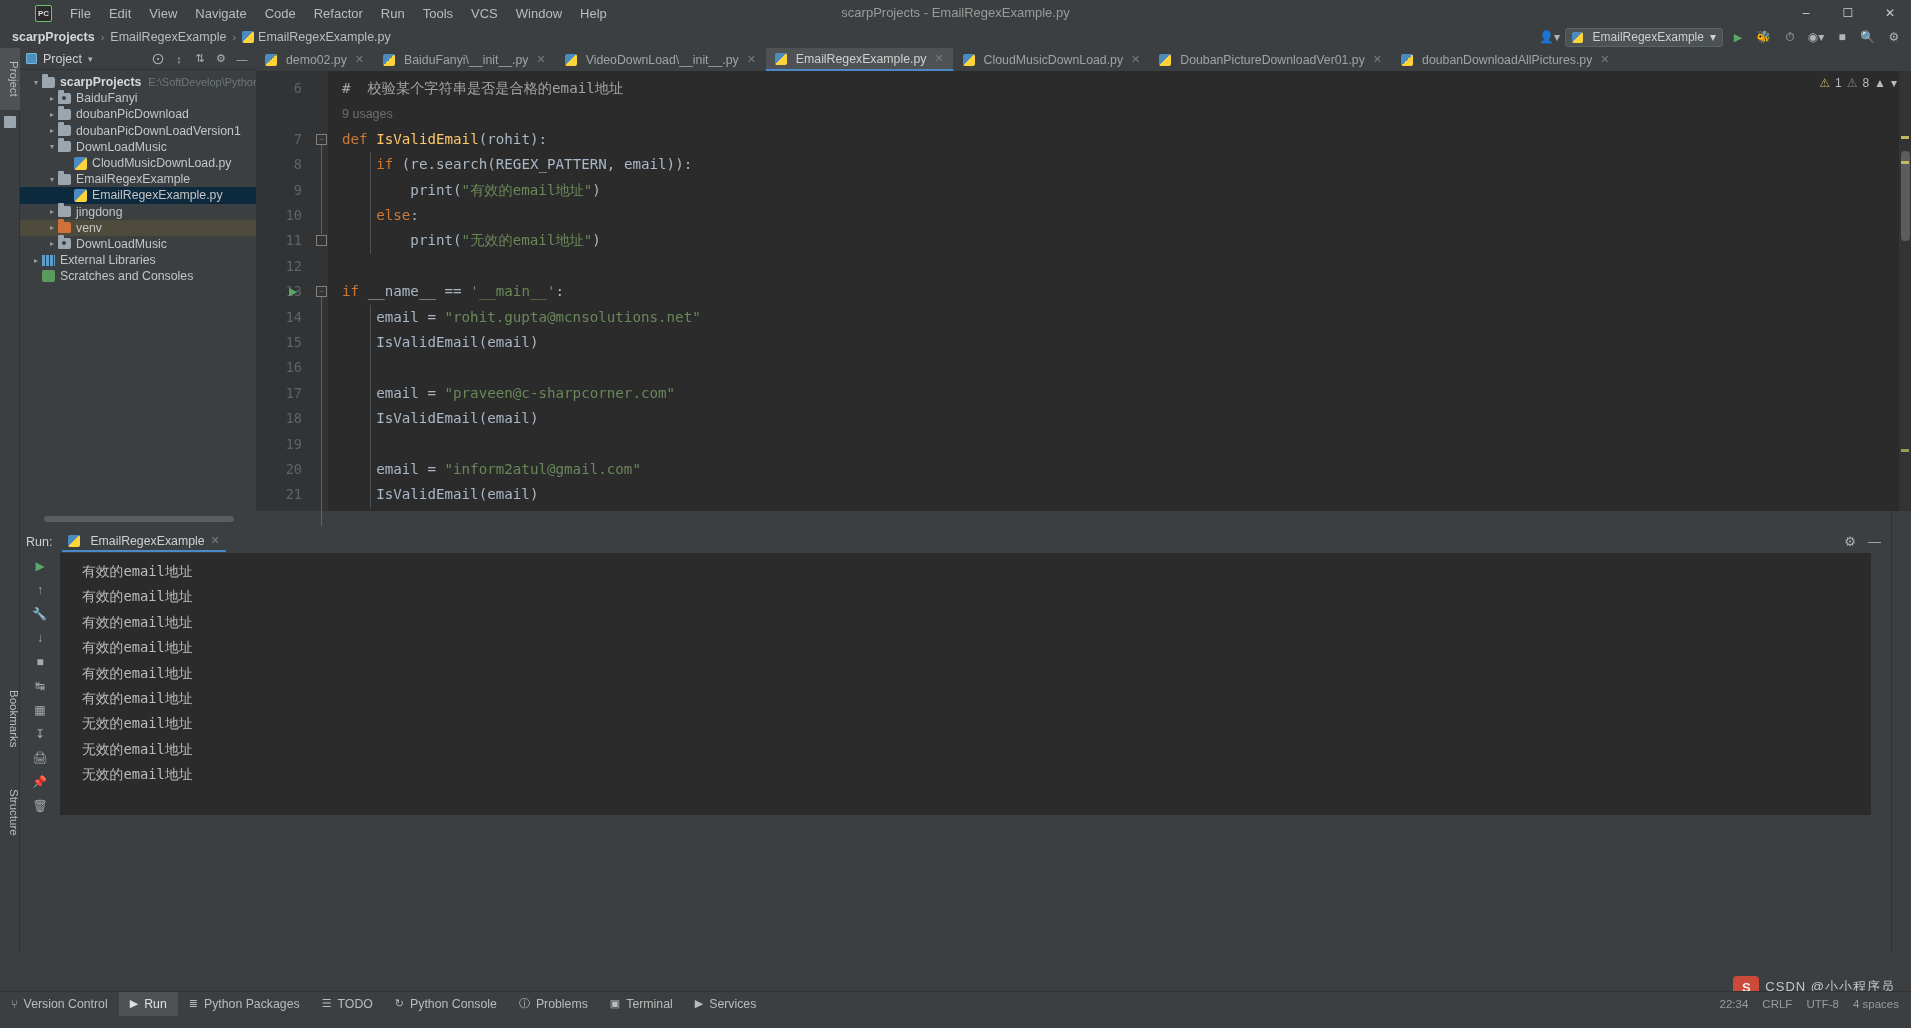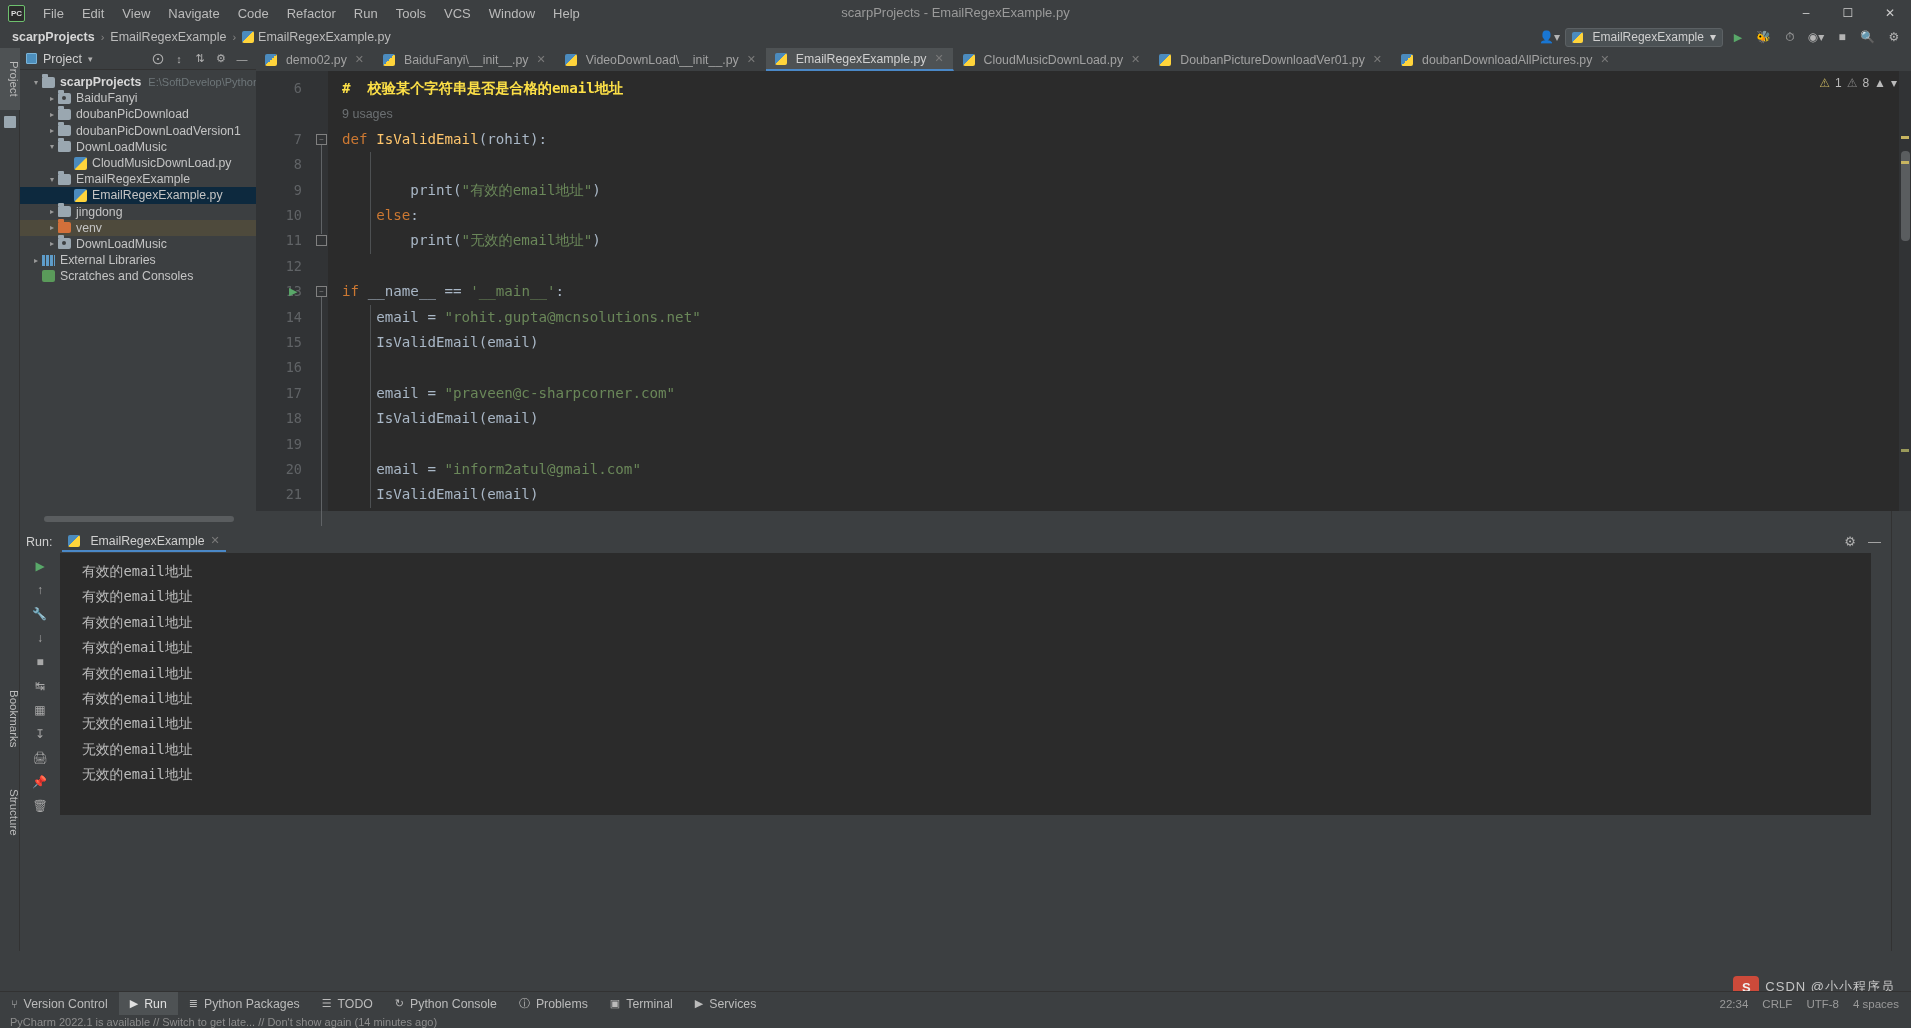--- a/index.html
+++ b/index.html
@@ -9,21 +9,21 @@
     font-family:"Liberation Sans", sans-serif;
     font-size:13px;
     color:#bbbbbb;
     -webkit-font-smoothing:antialiased;
   }
   .app { position:relative; width:1911px; height:1028px; }
 
   
   .titlebar{
     position:absolute; left:0; top:0; width:1911px; height:26px;
-    background:#3c3f41; display:flex; align-items:center;
+    background:#3c3f41; display:flex; align-items:center;padding-left:27px;
   }
   .pc-logo{
     width:17px;height:17px;margin-left:8px;margin-right:10px;
     background:#2b2b2b;border:1px solid #6ec06e;border-radius:2px;
     color:#dcdcdc;font-size:8px;line-height:15px;text-align:center;font-weight:bold;
   }
   .menu{display:flex;align-items:center;gap:2px;}
   .menu-item{
     padding:3px 8px;font-size:13px;color:#bbbbbb;cursor:default;
   }
@@ -139,21 +139,21 @@
     font-family:"DejaVu Sans Mono","Liberation Mono",monospace;
     font-size:13.5px;color:#606366;line-height:25.4px;height:25.4px;
   }
   .cline{
     position:absolute;left:14px;height:25.4px;line-height:25.4px;white-space:pre;
   }
   .k{color:#cc7832;}
   .fn{color:#ffc66d;}
   .s{color:#6a8759;}
   .txt{color:#a9b7c6;}
-  .cm{color:#fde047;font-weight:bold;}
+  .cm{color:#a3a3a3;}
   .usg{color:#6c7073;font-size:12.5px;font-family:"Liberation Sans",sans-serif;}
   .fold{
     position:absolute;left:60px;width:11px;height:11px;border:1px solid #808080;
     color:#808080;font-size:8px;line-height:9px;text-align:center;background:#313335;
   }
   .foldline{position:absolute;left:65px;width:1px;background:#606366;}
   .runarrow{position:absolute;left:33px;color:#59a869;font-size:11px;}
   .indentguide{position:absolute;width:1px;background:#4d5052;}
 
   .ed-scroll-right{position:absolute;right:0;top:0;width:12px;height:440px;background:#313335;}
@@ -428,20 +428,21 @@
         <div class="lnum" style="top: 335.2px;">18</div>
         <div class="lnum" style="top: 360.6px;">19</div>
         <div class="lnum" style="top: 386px;">20</div>
         <div class="lnum" style="top: 411.4px;">21</div>
       </div>
     <div class="marker-col"></div>
     <div class="codearea" id="codearea">
         <div class="cline" style="top: 5px;"><span class="cm">#  校验某个字符串是否是合格的email地址</span></div>
         <div class="cline" style="top: 30.4px;"><span class="usg">9 usages</span></div>
         <div class="cline" style="top: 55.8px;"><span class="k">def </span><span class="fn">IsValidEmail</span><span class="txt">(rohit):</span></div>
+        <div class="cline" style="top: 81.2px;"><span class="txt">    </span><span class="k">if</span><span class="txt"> (re.search(REGEX_PATTERN, email)):</span></div>
         <div class="cline" style="top: 106.6px;"><span class="txt">        </span><span class="txt">print</span><span class="txt">(</span><span class="s">"有效的email地址"</span><span class="txt">)</span></div>
         <div class="cline" style="top: 132px; text-align: center;"><span class="txt">    </span><span class="k">else</span><span class="txt">:</span></div>
         <div class="cline" style="top: 157.4px;"><span class="txt">        </span><span class="txt">print</span><span class="txt">(</span><span class="s">"无效的email地址"</span><span class="txt">)</span></div>
         <div class="cline" style="top: 182.8px;"></div>
         <div class="cline" style="top: 208.2px;"><span class="k">if</span><span class="txt"> __name__ == </span><span class="s">'__main__'</span><span class="txt">:</span></div>
         <div class="cline" style="top: 233.6px;"><span class="txt">    email = </span><span class="s">"rohit.gupta@mcnsolutions.net"</span></div>
         <div class="cline" style="top: 259px;"><span class="txt">    IsValidEmail(email)</span></div>
         <div class="cline" style="top: 284.4px;"></div>
         <div class="cline" style="top: 309.8px;"><span class="txt">    email = </span><span class="s">"praveen@c-sharpcorner.com"</span></div>
         <div class="cline" style="top: 335.2px;"><span class="txt">    IsValidEmail(email)</span></div>
@@ -550,15 +551,14 @@
         <span style="font-size: 11px;">▶</span>
         <span>Services</span>
       </div>
       <div class="sb-right">
         <span>22:34</span>
         <span>CRLF</span>
         <span>UTF-8</span>
         <span>4 spaces</span>
       </div>
     </div>
-  <div class="statusline2">PyCharm 2022.1 is available // Switch to get late... // Don't show again (14 minutes ago)</div>
 
 </div>
 
 </body></html>

